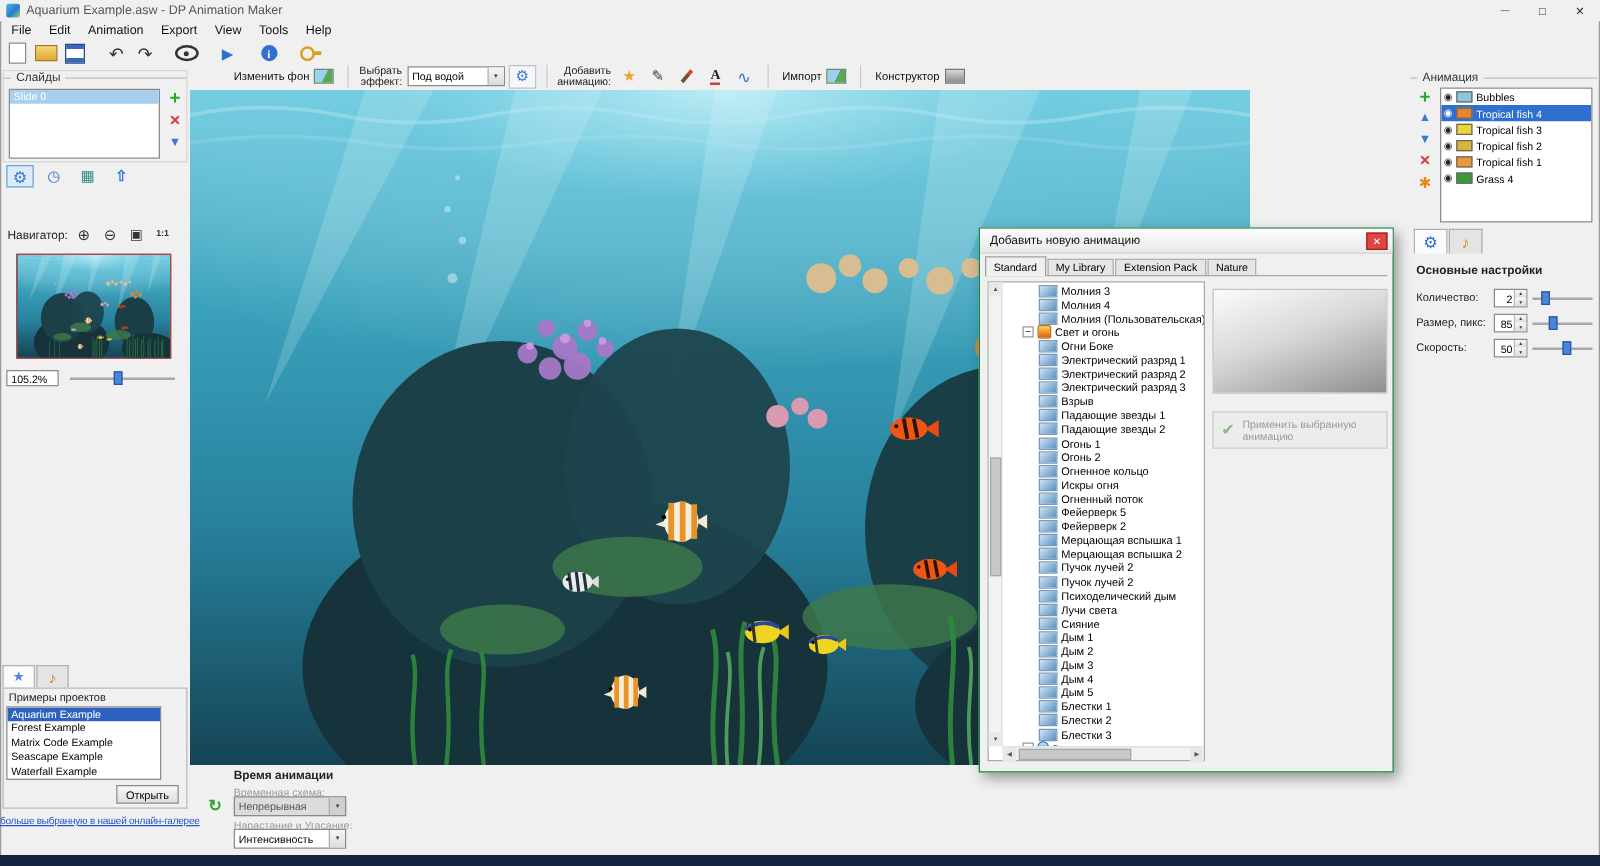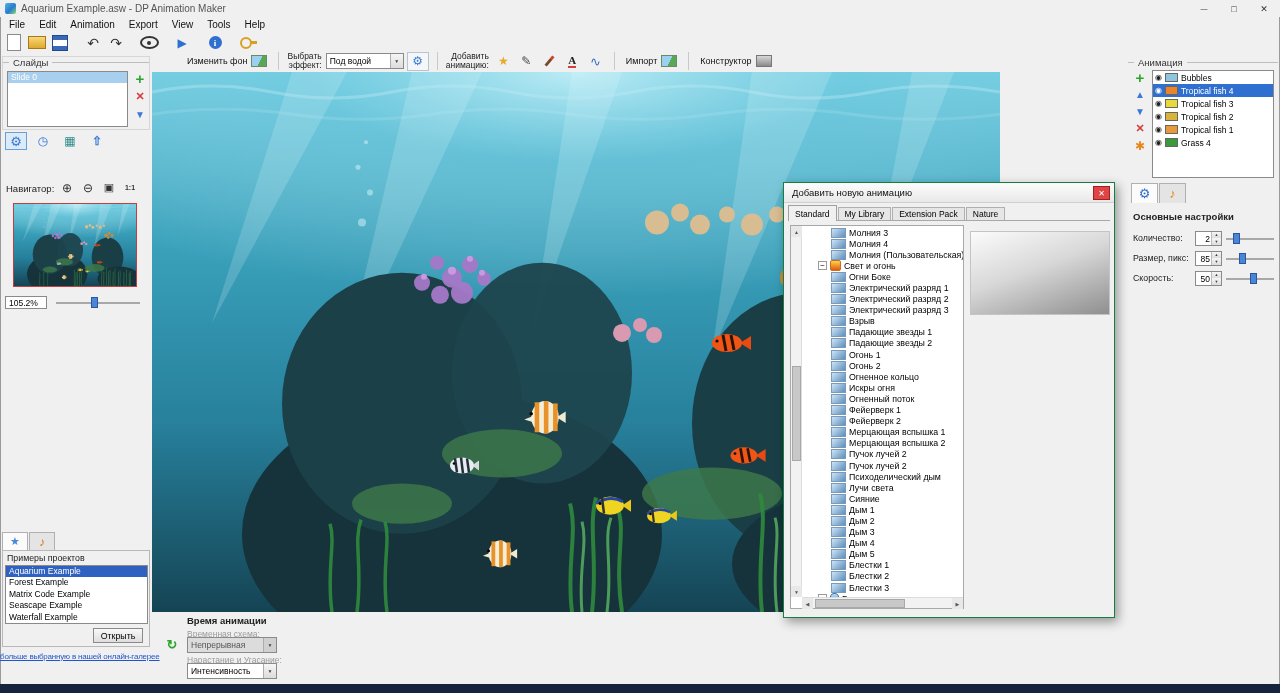--- a/index.html
+++ b/index.html
@@ -104,21 +104,21 @@
   .hslider-handle { position:absolute; top:1px; width:7px; height:11px; background:#4a86d8; border:1px solid #2a56a0; }
   .nav-slider { position:absolute; left:56px; top:296px; width:84px; }
   .proj-tabs { position:absolute; left:2px; top:532px; display:flex; gap:1px; }
   .ptab { width:26px; height:18px; border:1px solid #b0b0b0; border-bottom:none; background:#e4e4e4;
       display:flex; align-items:center; justify-content:center; }
   .ptab.active { background:#fbfbfb; }
   .i-star-tab::before { content:"★"; color:#4a88d8; font-size:11px; }
   .i-music-tab::before { content:"♪"; color:#d87818; font-size:12px; }
   .examples-group { position:absolute; left:2px; top:550px; width:148px; height:97px; border:1px solid #b8b8b8; background:#f0f0f0; }
   .examples-title { font-size:8.8px; color:#222; padding:2px 0 1px 4px; }
-  .examples-list { position:absolute; left:2px; top:14px; width:143px; height:59px; }
+  .examples-list { position:absolute; left:2px; top:14px; width:124px; height:59px; }
   .open-btn { position:absolute; right:6px; bottom:3px; width:50px; height:15px; border:1px solid #8a8a8a;
       background:linear-gradient(#f8f8f8,#dedede); font-size:8.8px; display:flex; align-items:center; justify-content:center; }
   .gallery-link { position:absolute; left:0px; top:652px; width:152px; text-align:center; font-size:8px;
       color:#2255cc; text-decoration:underline; white-space:nowrap; letter-spacing:-0.2px; }
 
   
   .canvas { position:absolute; left:152px; top:72px; width:848px; height:540px; background:#0c2c3a; overflow:hidden; }
   .canvas svg { display:block; width:100%; height:100%; }
 
   
@@ -624,21 +624,21 @@
 
         <div class="tree-row" style="padding-left: 29px;">
 
           <span class="tico ic-anim"></span>
           <span>Огненный поток</span>
         </div>
 
         <div class="tree-row" style="padding-left: 29px;">
 
           <span class="tico ic-anim"></span>
-          <span>Фейерверк 1</span>
+          <span>Фейерверк 5</span>
         </div>
 
         <div class="tree-row" style="padding-left: 29px;">
 
           <span class="tico ic-anim"></span>
           <span>Фейерверк 2</span>
         </div>
 
         <div class="tree-row" style="padding-left: 29px;">
 
@@ -736,20 +736,27 @@
           <span>Вода и воздух</span>
         </div>
       </div>
     <div class="hscroll">
       <span class="ha ha-l"></span>
       <span class="hthumb"></span>
       <span class="ha ha-r"></span>
     </div>
   </div>
   <div class="dlg-preview"></div>
+  <div class="apply-btn">
+    <span class="apply-check"></span>
+    <span class="apply-txt">
+      <div>Применить выбранную</div>
+      <div>анимацию</div>
+    </span>
+  </div>
 </div>
 
 <div class="anim-header grouplabel">
     <span>Анимация</span>
   </div>
 
 <div class="anim-side">
 
 <span class="mini-btn i-add-animation-layer-icon"></span>
     <span class="mini-btn i-move-layer-up-icon"></span>

